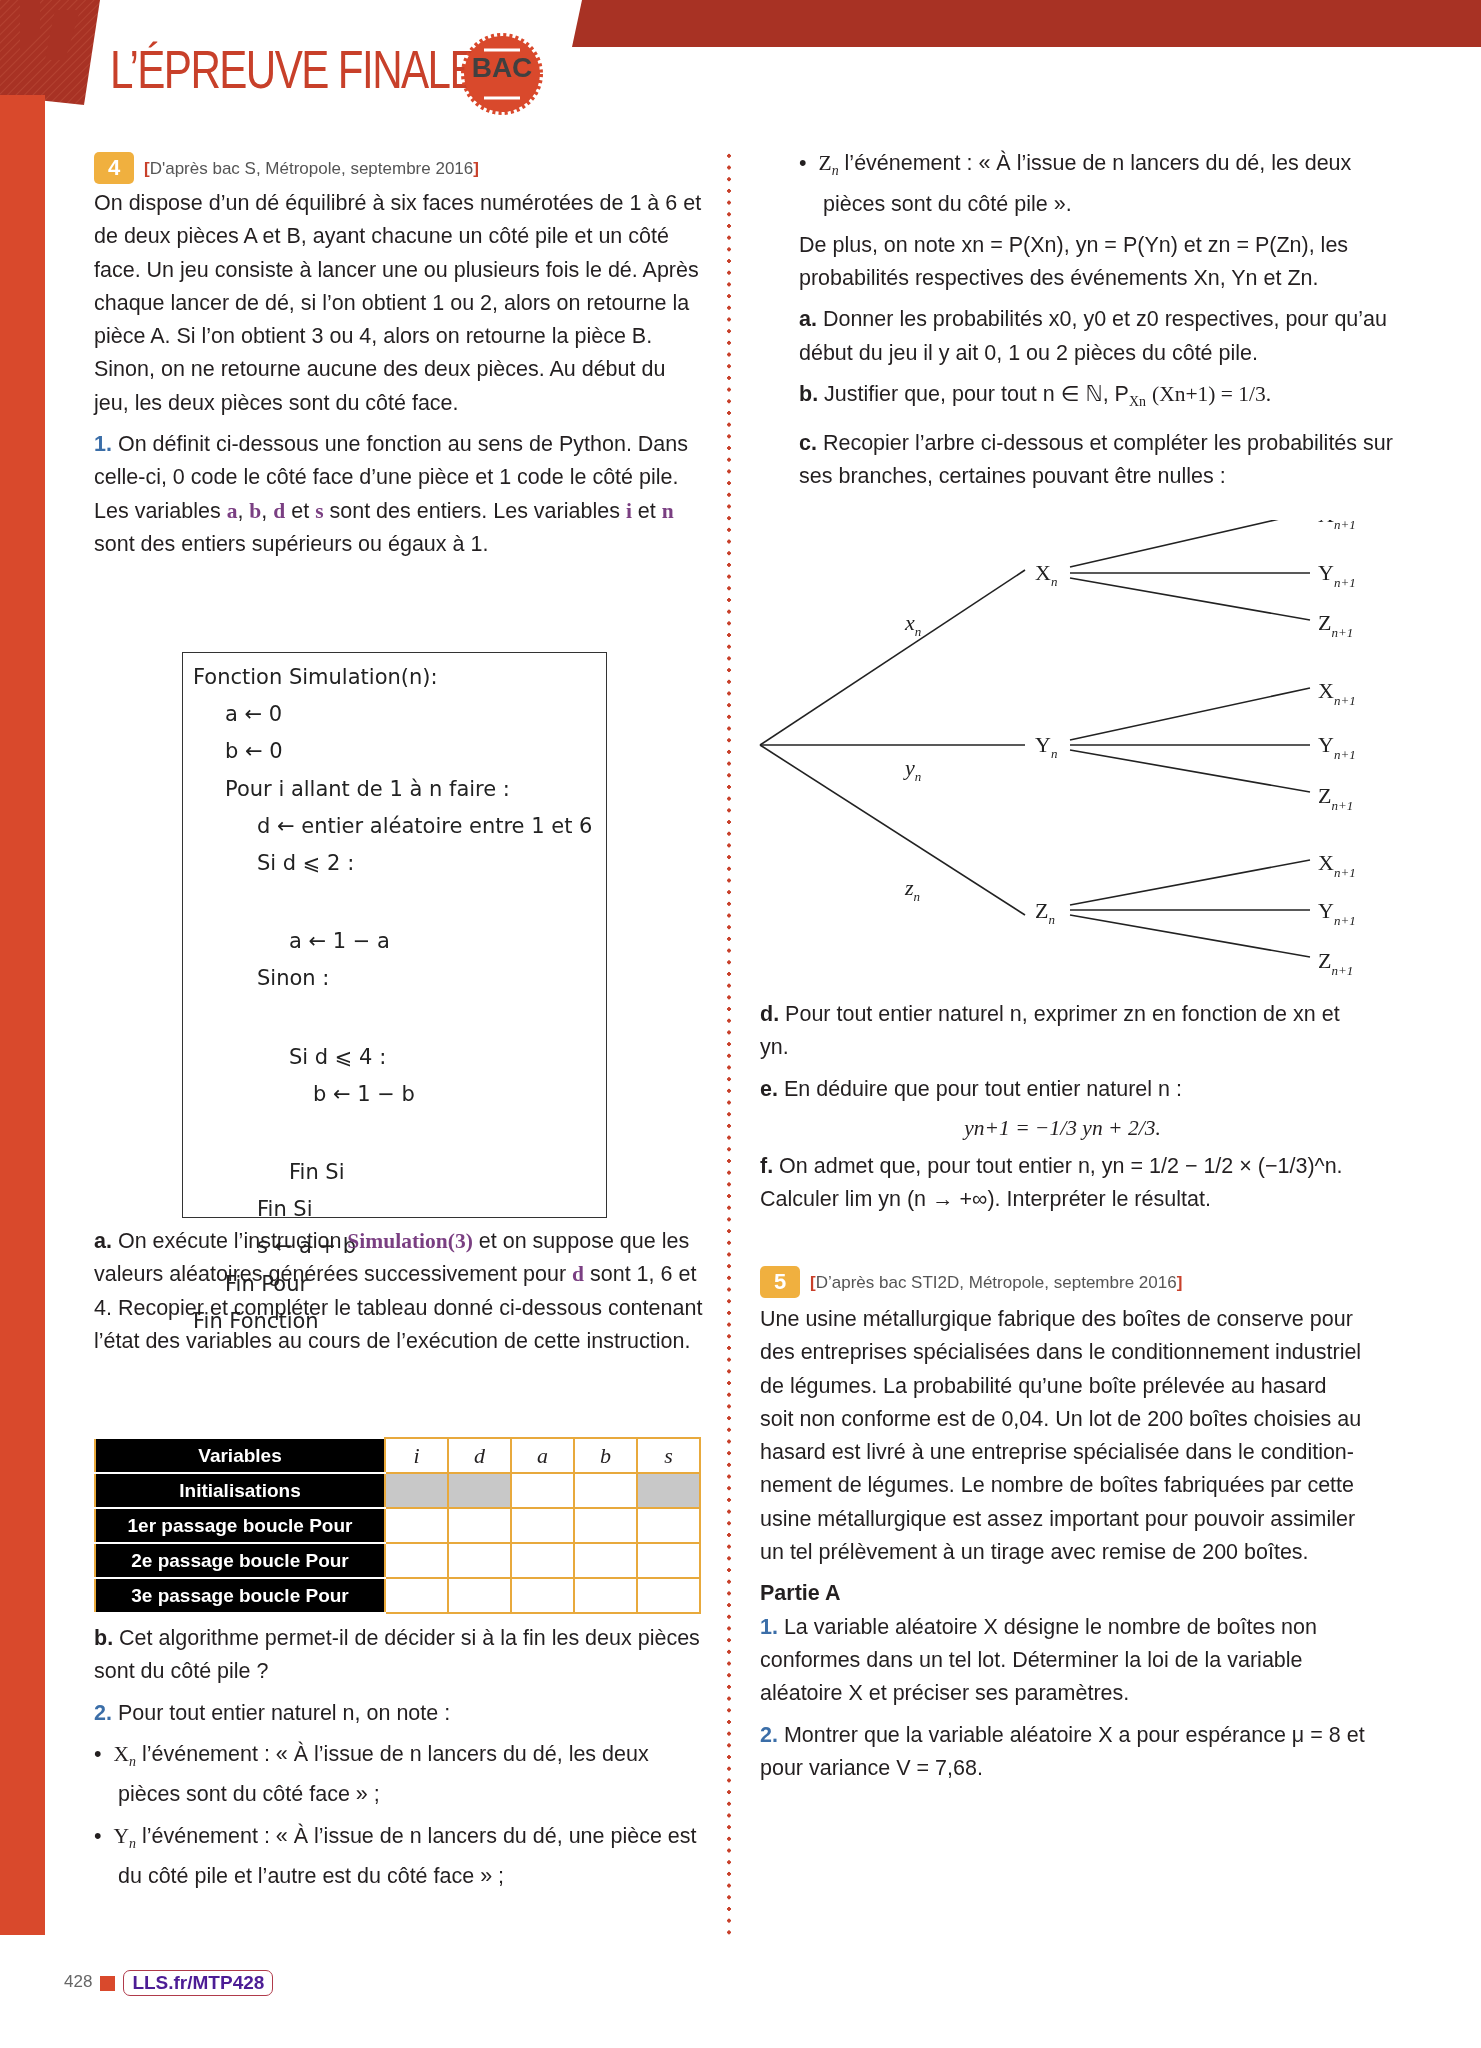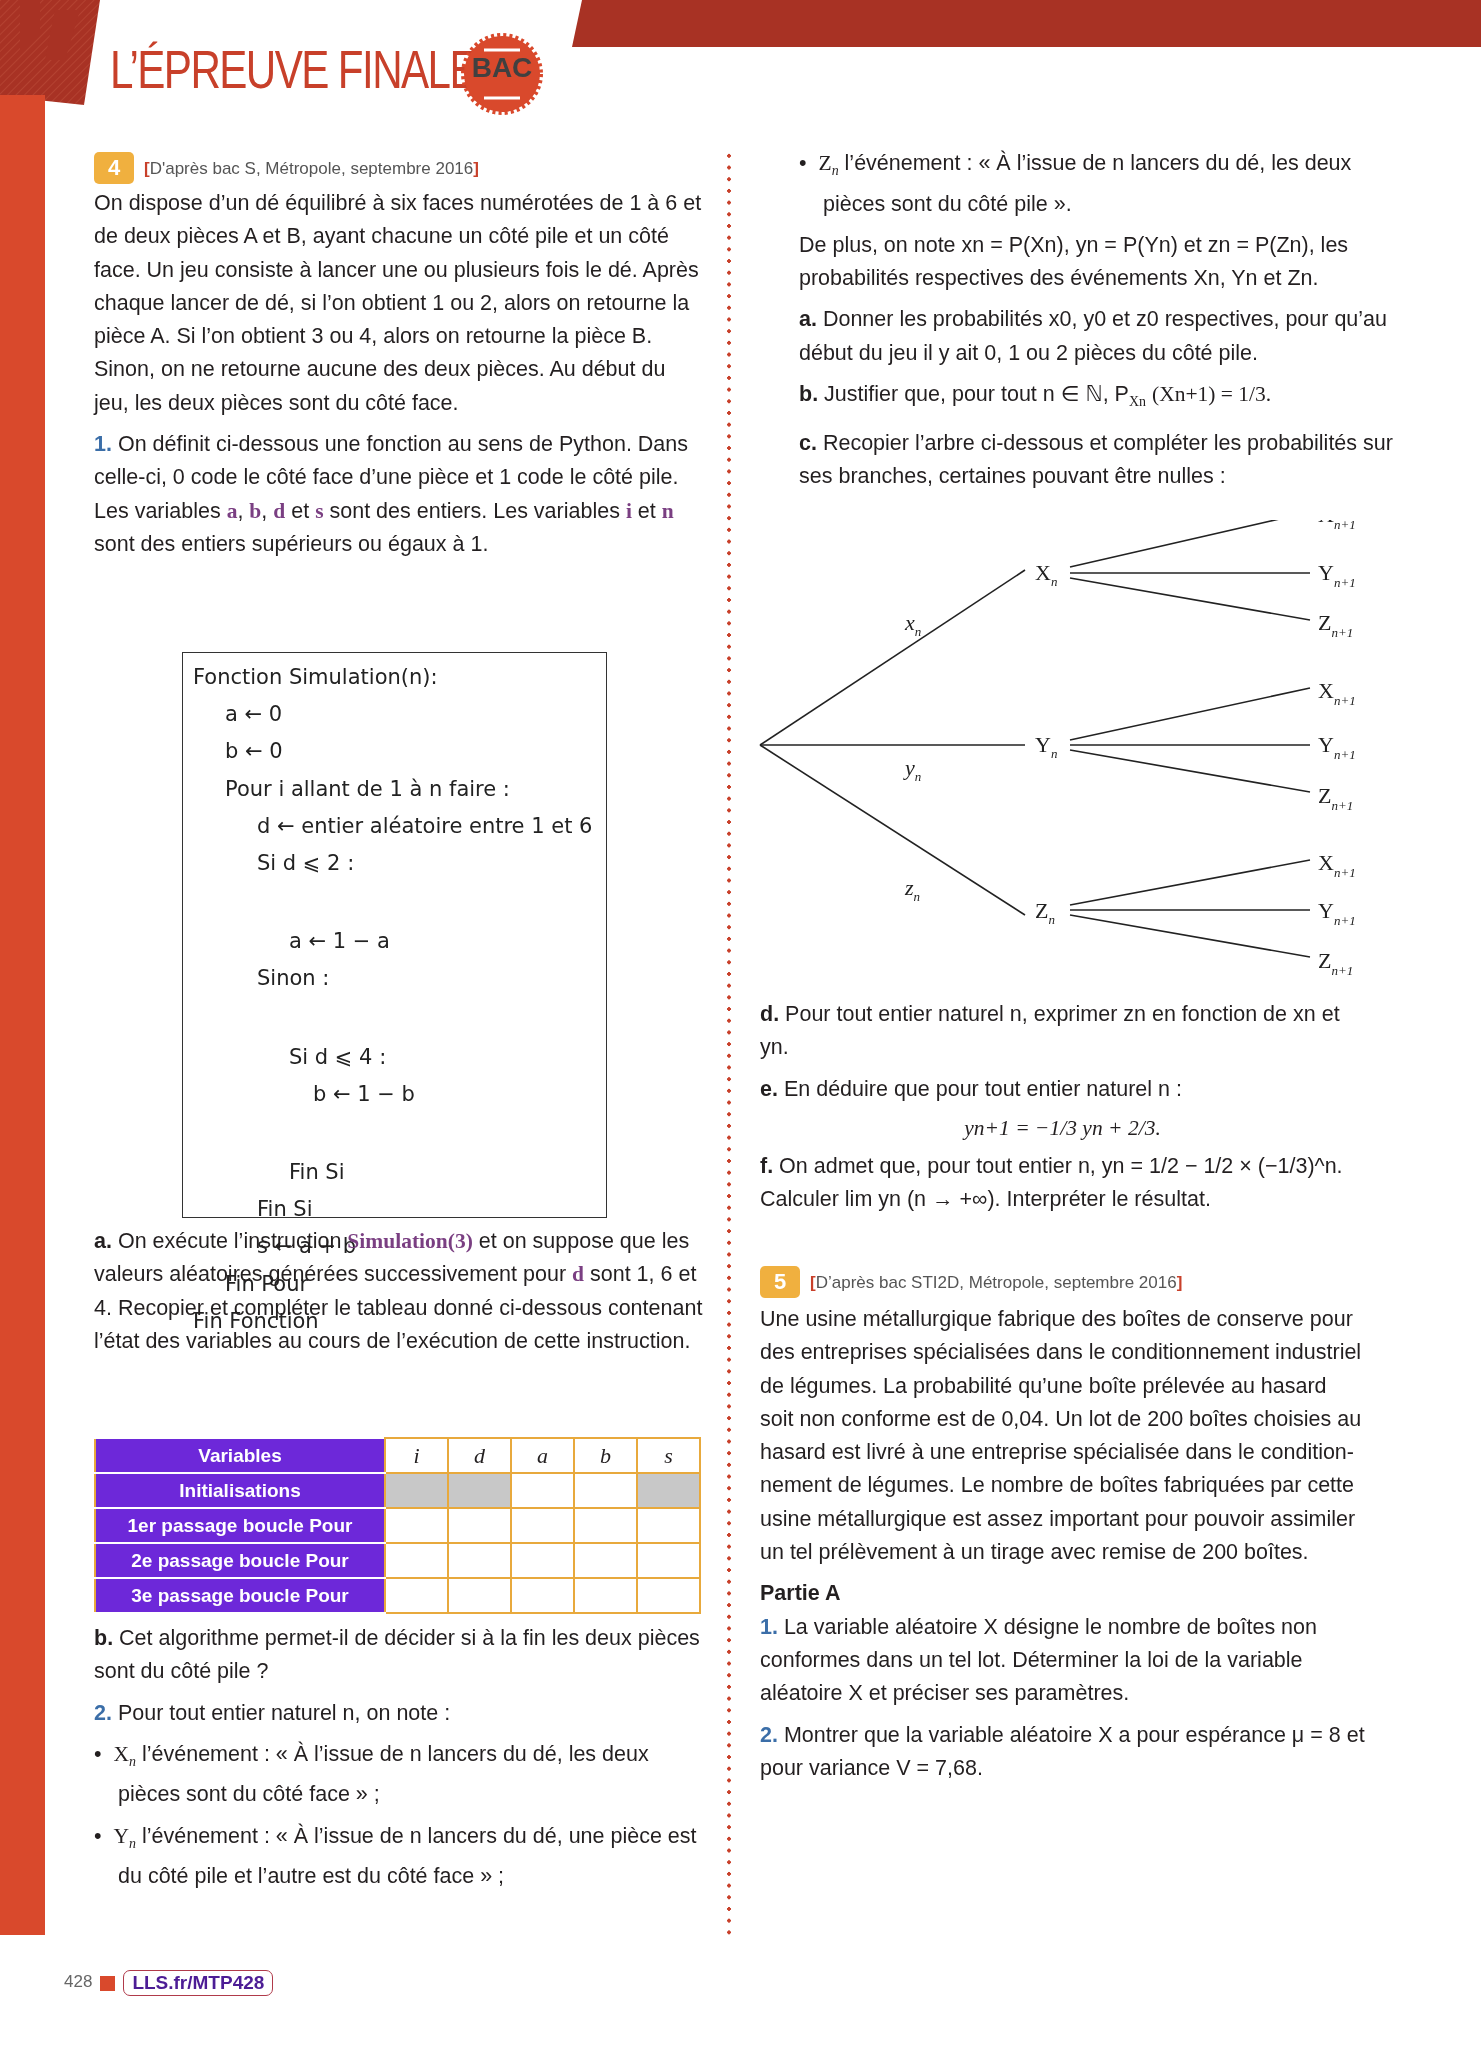--- a/index.html
+++ b/index.html
@@ -28,21 +28,21 @@
   .m { font-family:"Liberation Serif", "DejaVu Serif", serif; font-style:italic; }
   .mr { font-family:"Liberation Serif", "DejaVu Serif", serif; }
   sub { font-size:65%; }
   .bullet { padding-left:24px; text-indent:-24px; }
   .code { position:absolute; left:182px; top:652px; width:425px; height:566px; border:1.5px solid #333;
           font-family:"DejaVu Sans", sans-serif; font-size:21px; line-height:37.2px; padding:6px 0 0 10px; box-sizing:border-box; color:#222; }
   .code div { white-space:nowrap; }
   .i1 { padding-left:32px; } .i2 { padding-left:64px; } .i3 { padding-left:96px;margin-top:41px; } .i4 { padding-left:120px; }
   table.vt { position:absolute; left:94px; top:1437px; border-collapse:collapse; font-size:19px; }
   table.vt td { border:2px solid #e8a93c; height:33px; padding:0; text-align:center; }
-  table.vt td.h { width:288px; background:#6d28d9; color:#fff; font-weight:bold; border-color:#fff #e8a93c; border-bottom:2px solid #fff; }
+  table.vt td.h { width:288px; background:#000000; color:#fff; font-weight:bold; border-color:#fff #e8a93c; border-bottom:2px solid #fff; }
   table.vt td.c { width:61px; background:#fff; }
   table.vt td.g { background:#c8c8c8; }
   table.vt td.v { font-family:"Liberation Serif", serif; font-style:italic; font-size:22px; }
   .dots { position:absolute; left:727px; top:150px; width:4px; height:1790px;
           background-image:radial-gradient(circle, #c8402a 1.6px, transparent 2px); background-size:4px 11.7px; }
   .tree { position:absolute; left:740px; top:520px; width:741px; height:460px; }
   .footer { position:absolute; left:64px; top:1970px; font-size:17px; color:#666; }
   .fsq { display:inline-block; width:15px; height:15px; background:#d9492c; margin:0 8px 0 8px; vertical-align:middle; }
   .flink { display:inline-block; border:1.5px solid #b03a4a; border-radius:7px; padding:1px 8px; color:#4c1d95; font-weight:bold; font-size:19px; vertical-align:middle; }
   .center { text-align:center; }

